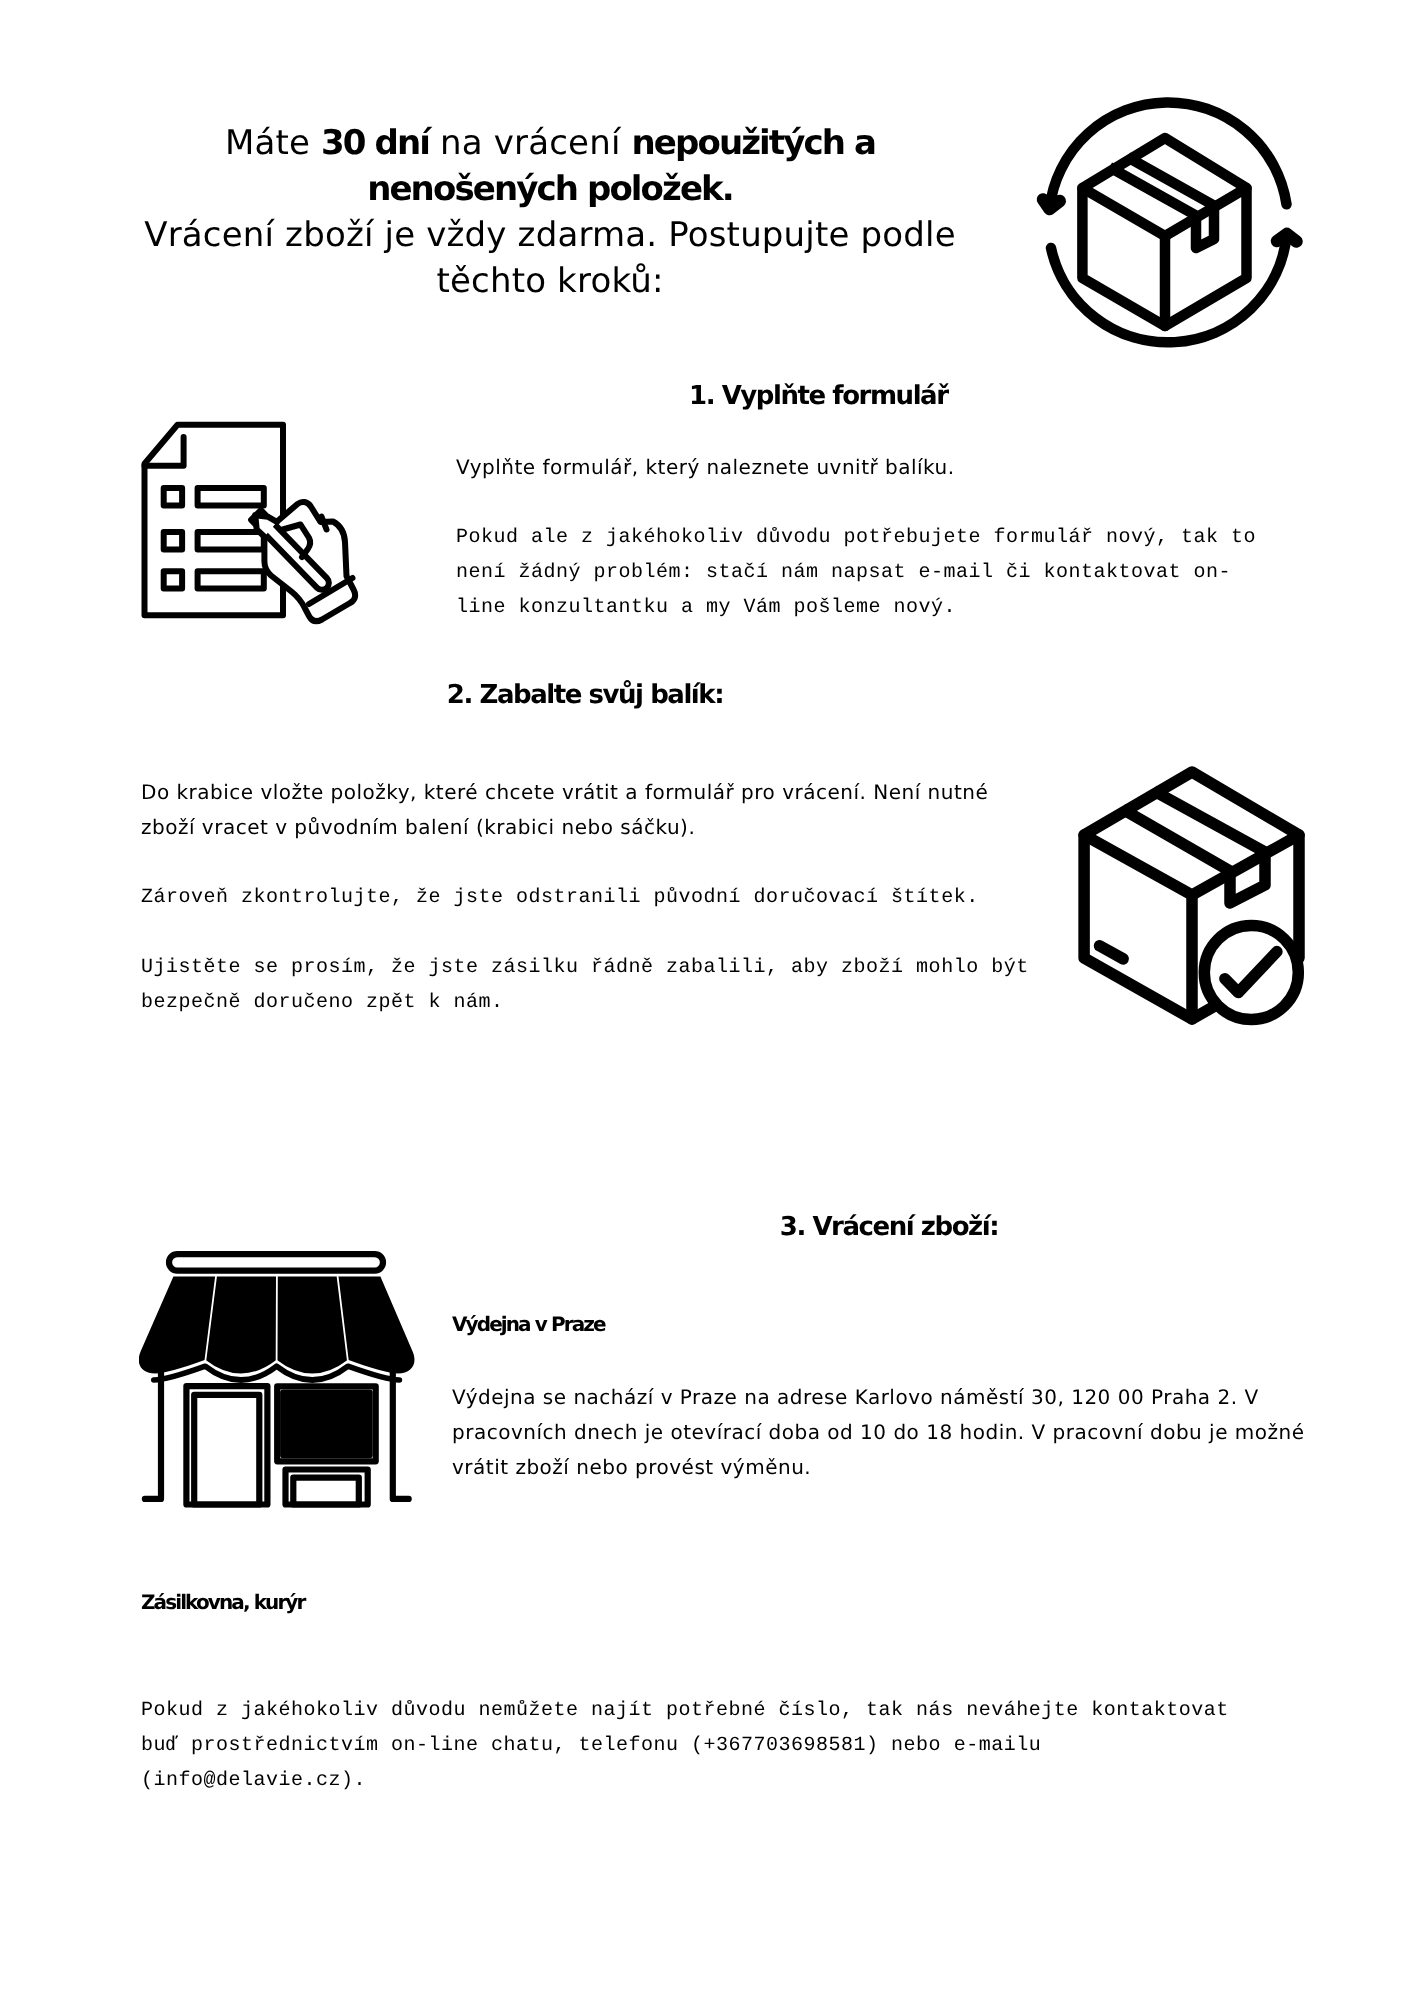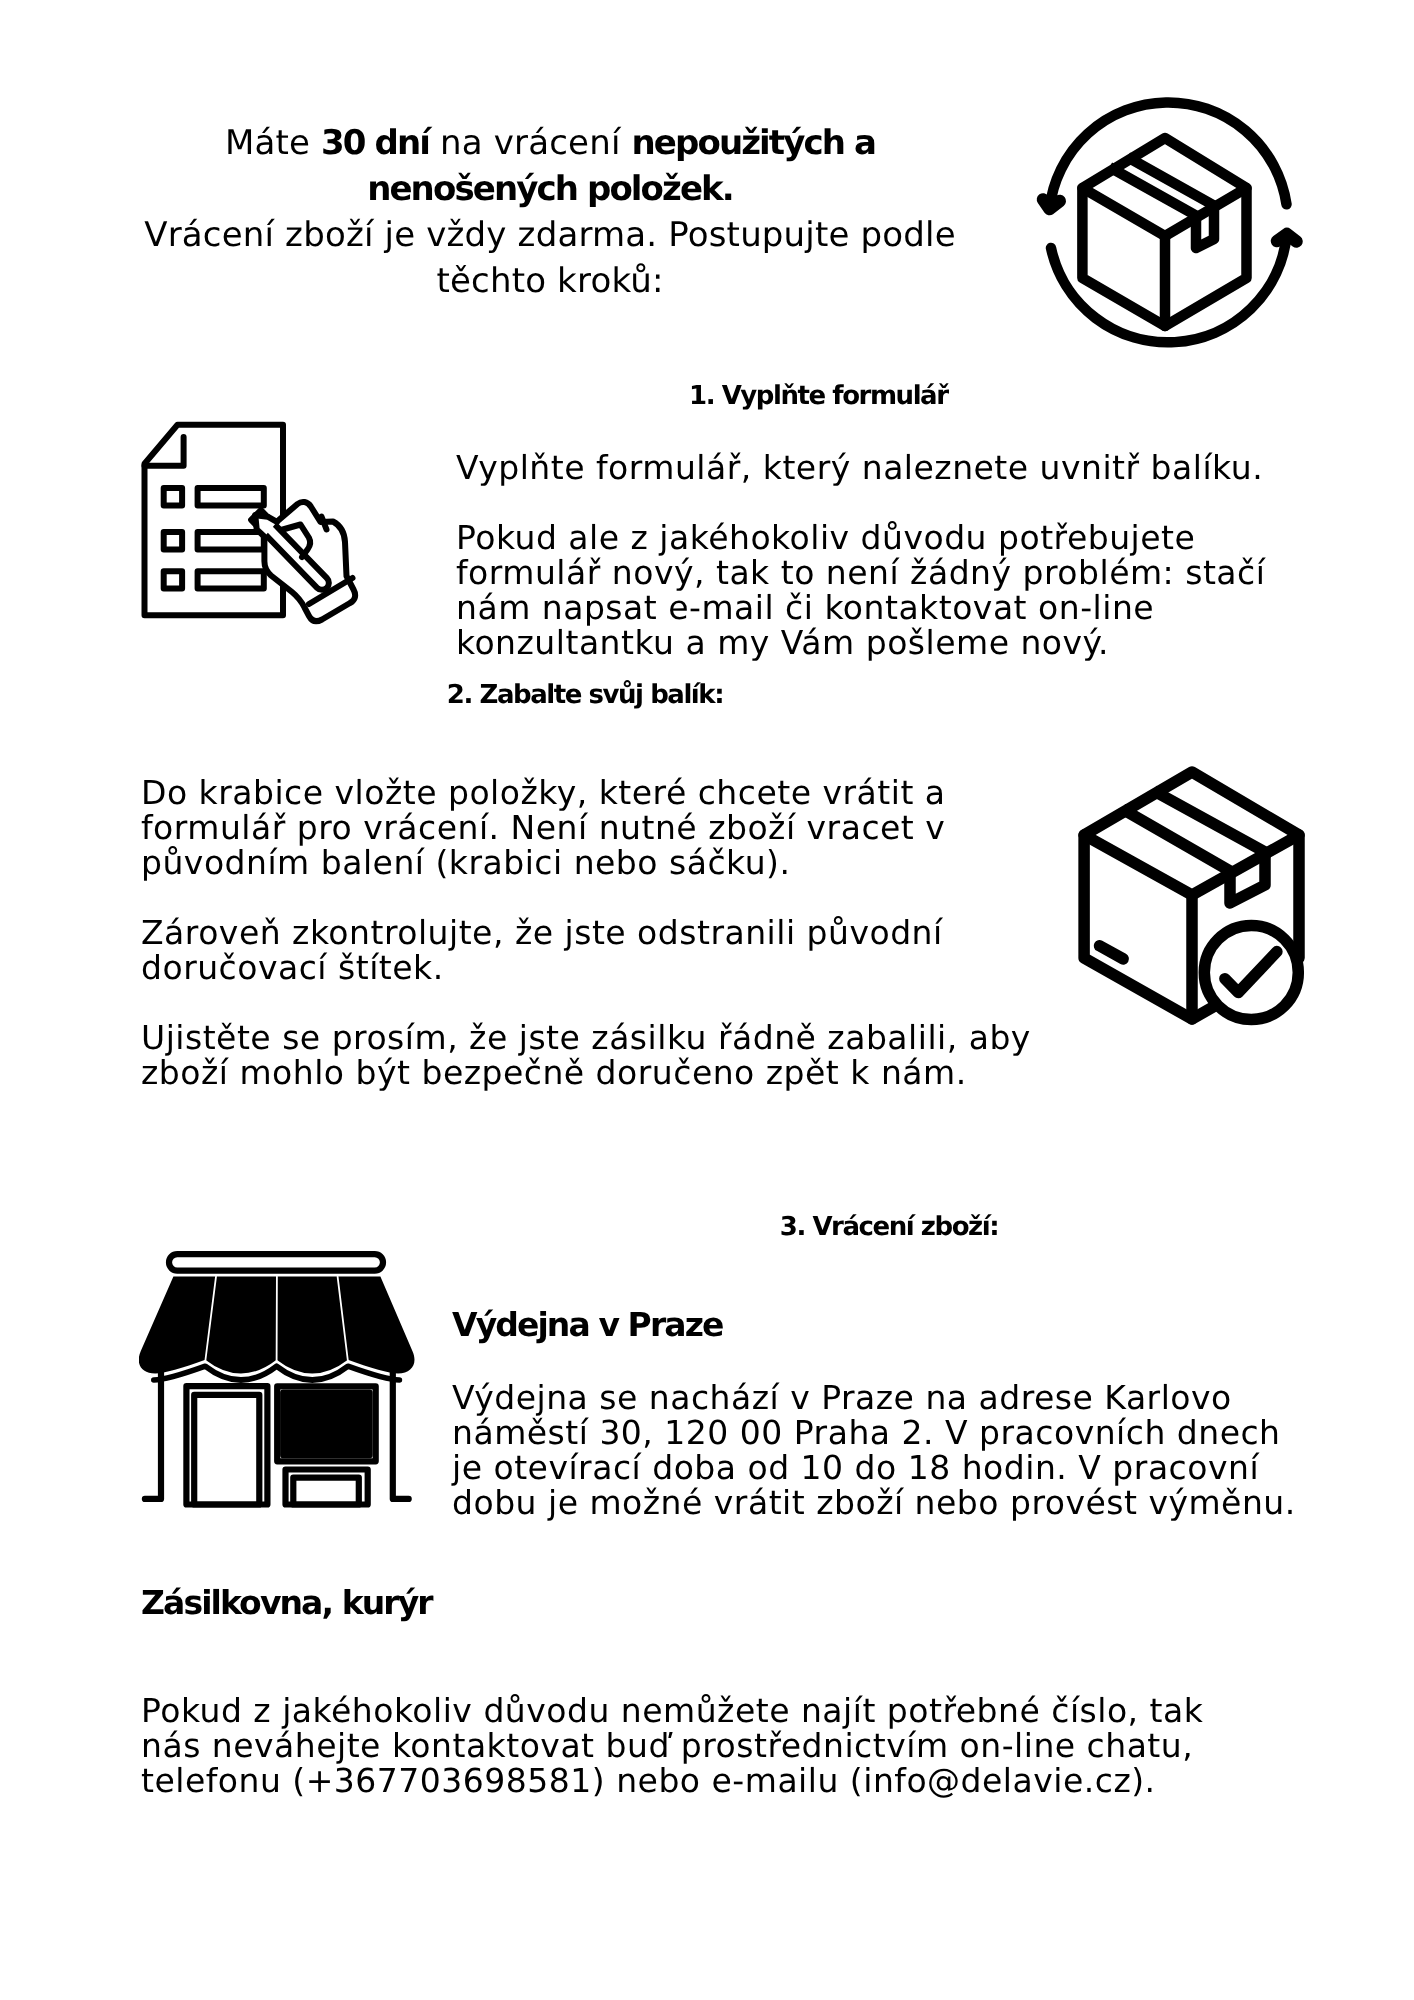--- a/index.html
+++ b/index.html
@@ -19,23 +19,23 @@
 
   
   #header-title{
     left:140px;top:113px;width:820px;
     text-align:center;font-size:34px;line-height:46px;font-weight:400;letter-spacing:0.18px;
   }
   #header-icon{left:1034px;top:90px;width:270px;height:256px;}
 
   
   .step-head{font-size:26px;line-height:34px;font-weight:700;letter-spacing:-1.45px;}
-  .body{font-size:33px;line-height:35px;font-weight:400;letter-spacing:0.5px;}
+  .body{font-size:20px;line-height:35px;font-weight:400;letter-spacing:0.5px;}
   .body p{margin:0;}
-  .body p.sp{margin-top:35px;}
+  .body p.sp{margin-top:35px;font-family:Liberation Mono, monospace;}
   .body p.sub-title{margin-top:26.9px;}
   .body p.after-sub{margin-top:37.9px;}
 
   #s1-head{left:689px;top:372px;width:380px;}
   #s1-icon{left:140px;top:410px;width:222px;height:208px;}
   #s1-body{left:456px;top:443px;width:820px;}
 
   #s2-head{left:395px;top:671px;width:380px;text-align:center;}
   #s2-icon{left:1078px;top:755px;width:232px;height:270px;}
   #s2-body{left:141px;top:767.6px;width:895px;}

